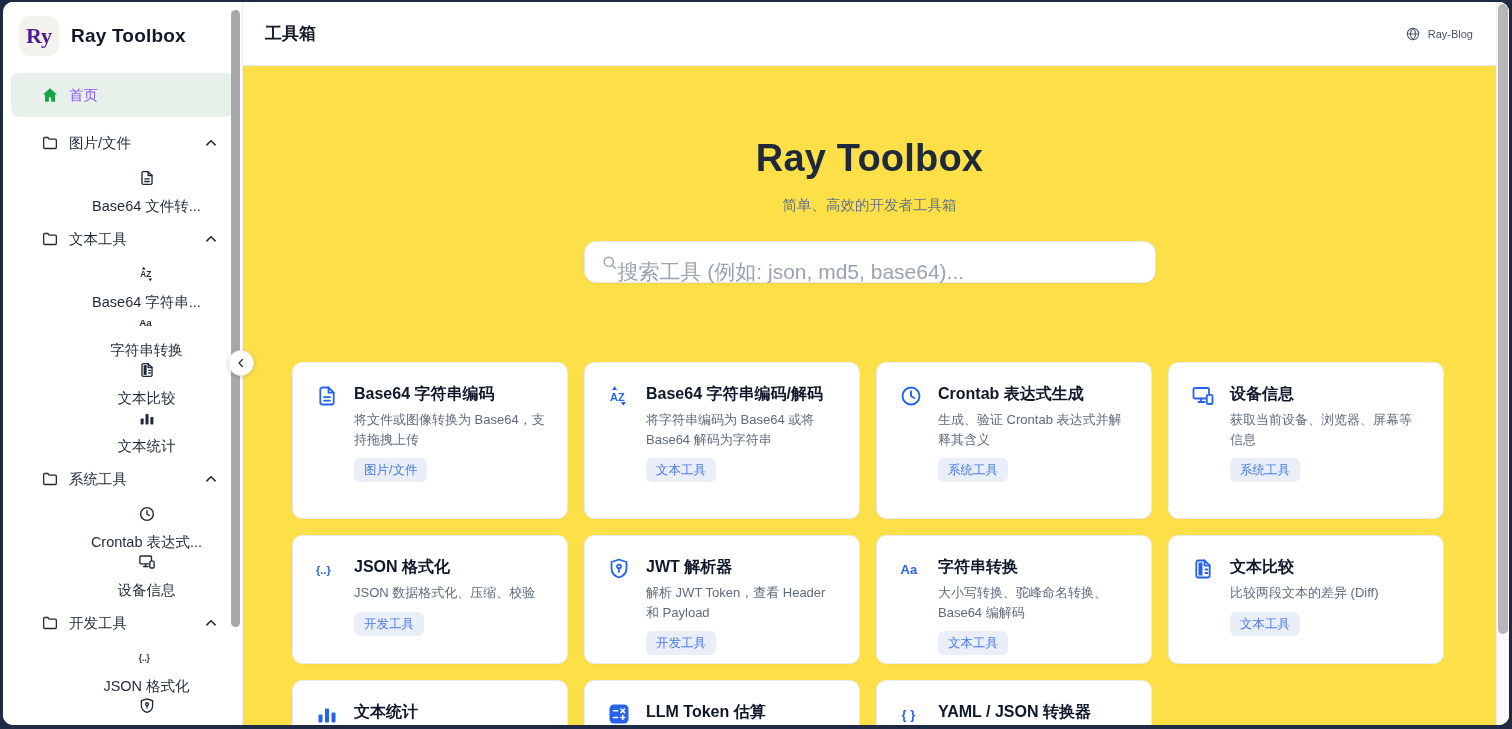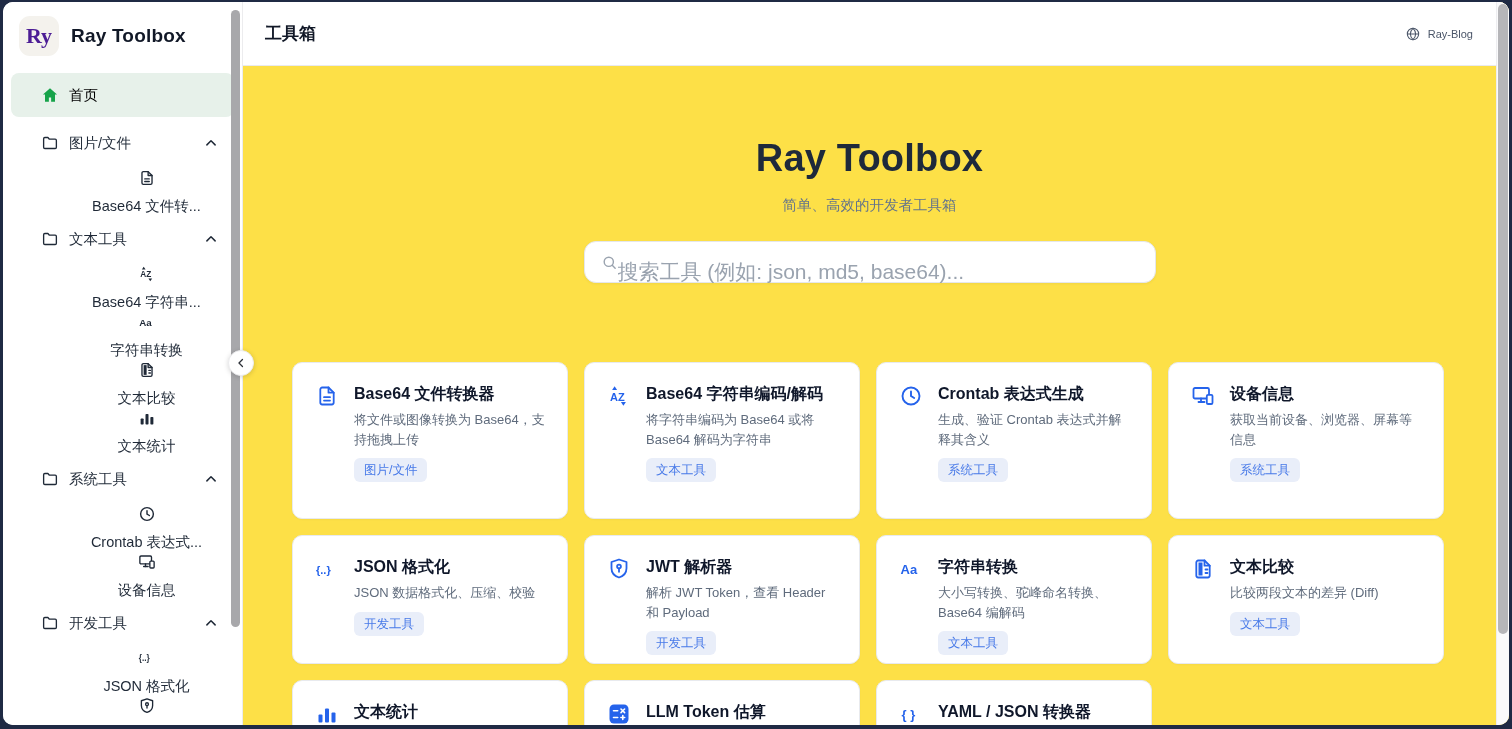--- a/index.html
+++ b/index.html
@@ -28,21 +28,21 @@
   }
   .brand { font-size:19px; font-weight:700; color:#111827; letter-spacing:.2px; }
   .nav { padding:3px 8px 0 8px; }
   .nav-item {
     height:44px; margin-bottom:4px; border-radius:8px;
     display:flex; align-items:center; gap:10px;
     padding:0 14px 0 30px; cursor:pointer;
     font-size:14.5px; color:#1f2937;
   }
   .nav-item.child { padding-left:62px;flex-direction:column; }
-  .nav-item.active { background:#e7f1ea; color:#000000; }
+  .nav-item.active { background:#e7f1ea; color:#8b5cf6; }
   .nav-item.active .icon { color:#16a34a; }
   .nav-item .icon { color:#1f2937; }
   .nav-label { white-space:nowrap; overflow:hidden; }
   .chev { margin-left:auto; color:#374151; }
   .icon { display:inline-flex; flex:0 0 auto; }
   .icon svg { width:18px; height:18px; display:block; }
   .sidebar-scroll-thumb {
     position:absolute; top:8px; right:2px; width:9px; height:617px;
     background:#a8a8ab; border-radius:5px;
   }
@@ -325,21 +325,21 @@
           <div class="card">
             <div class="card-inner">
               <span class="icon">
                 <svg viewBox="0 0 24 24" fill="none" stroke="currentColor" stroke-width="1.8" stroke-linecap="round" stroke-linejoin="round">
                   <path d="M13.5 3.5H7.2a1.9 1.9 0 0 0-1.9 1.9v13.2a1.9 1.9 0 0 0 1.9 1.9h9.6a1.9 1.9 0 0 0 1.9-1.9V8.7Z"></path>
                   <path d="M13.5 3.5v5.2h5.2"></path>
                   <path d="M9 13.2h6"></path>
                   <path d="M9 16.6h6"></path>
                 </svg>
               </span>
-              <div><div class="card-title">Base64 文件转换器</div><div class="card-desc">将文件或图像转换为 Base64，支持拖拽上传</div><span class="card-tag">图片/文件</span></div>
+              <div><div class="card-title">Base64 字符串编码</div><div class="card-desc">将文件或图像转换为 Base64，支持拖拽上传</div><span class="card-tag">图片/文件</span></div>
             </div>
           </div>
           <div class="card">
             <div class="card-inner">
               <span class="icon">
                 <svg viewBox="0 0 24 24" fill="currentColor">
                   <text x="3" y="16.5" font-size="11" font-weight="bold" font-family="Liberation Sans,sans-serif">AZ</text>
                   <path d="M7.6 2.2 10.1 6H5.1Z"></path>
                   <path d="M16.4 21.8 13.9 18h5Z"></path>
                 </svg>

